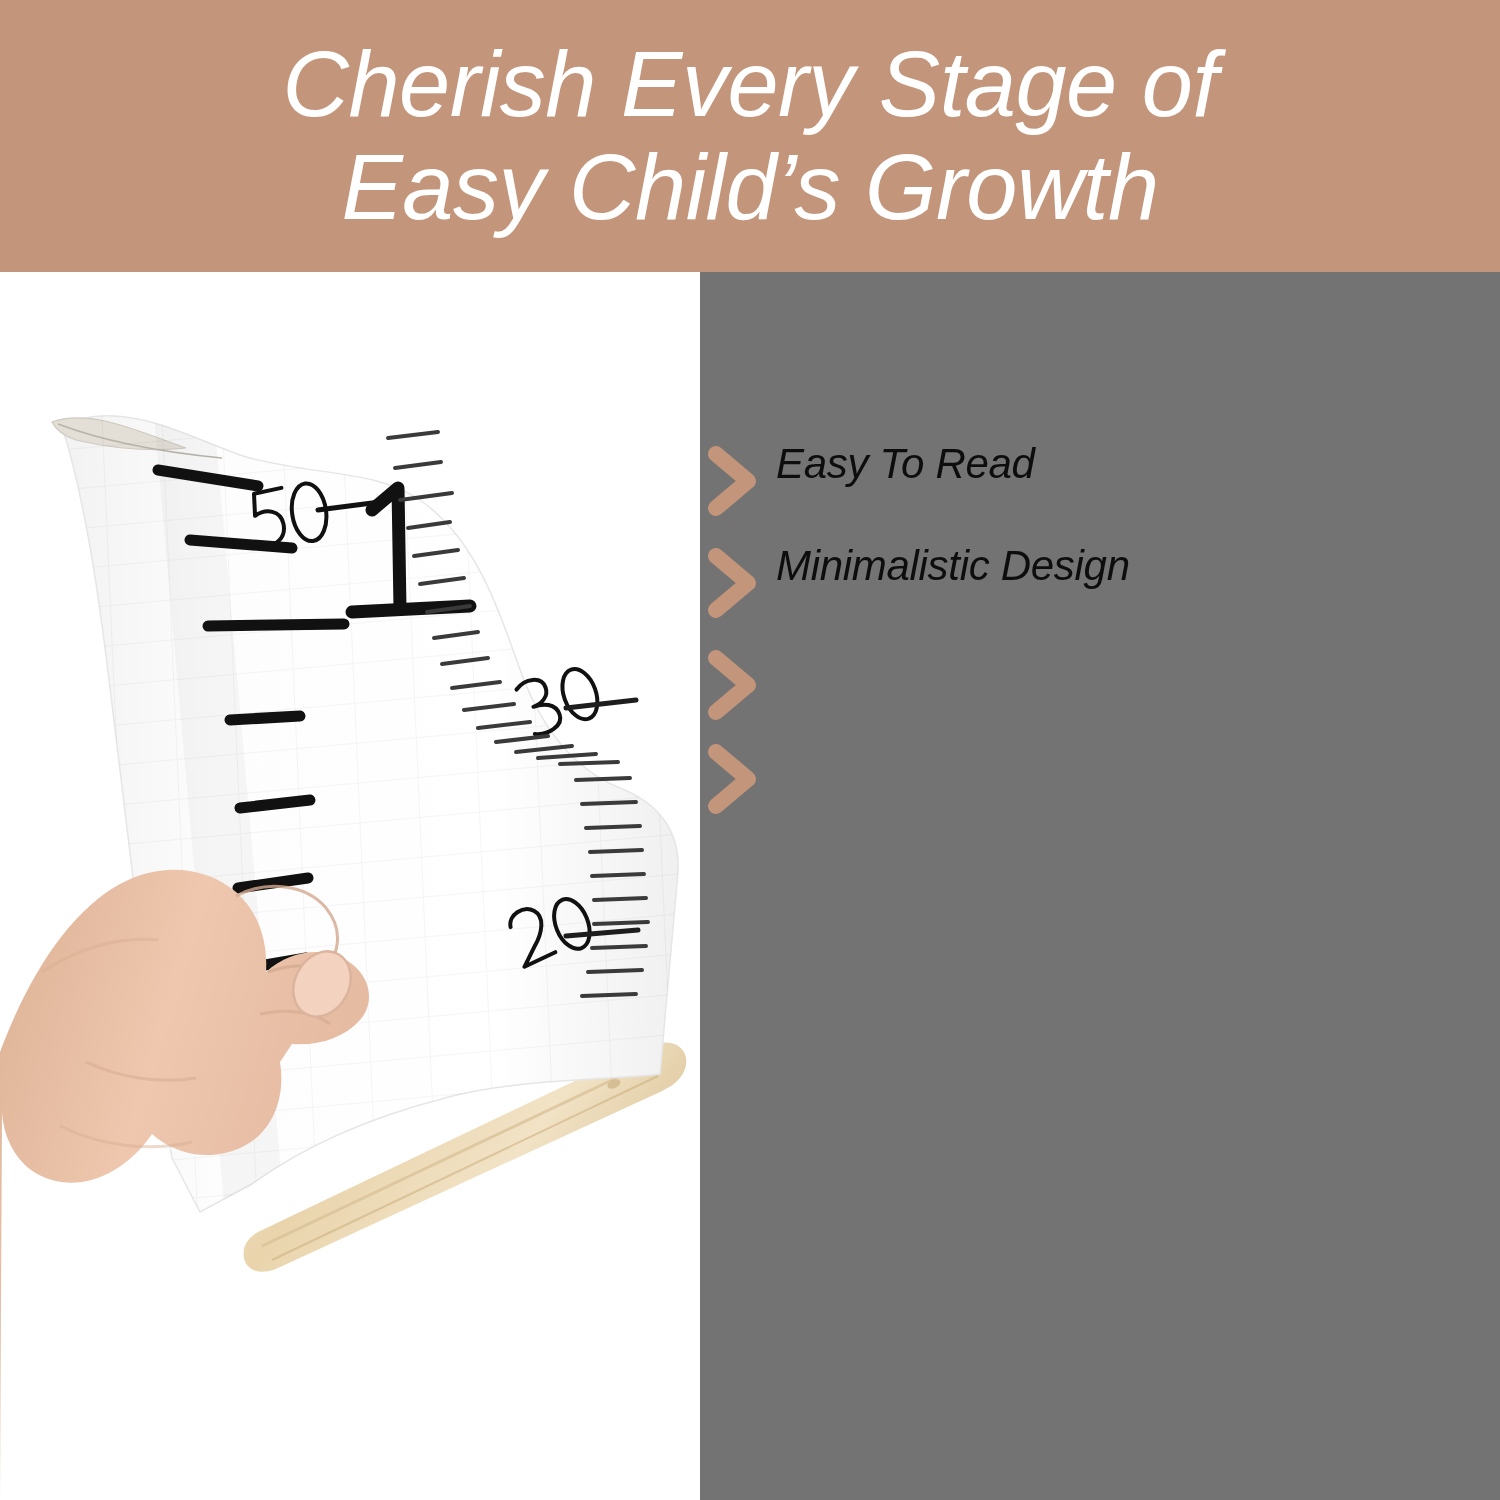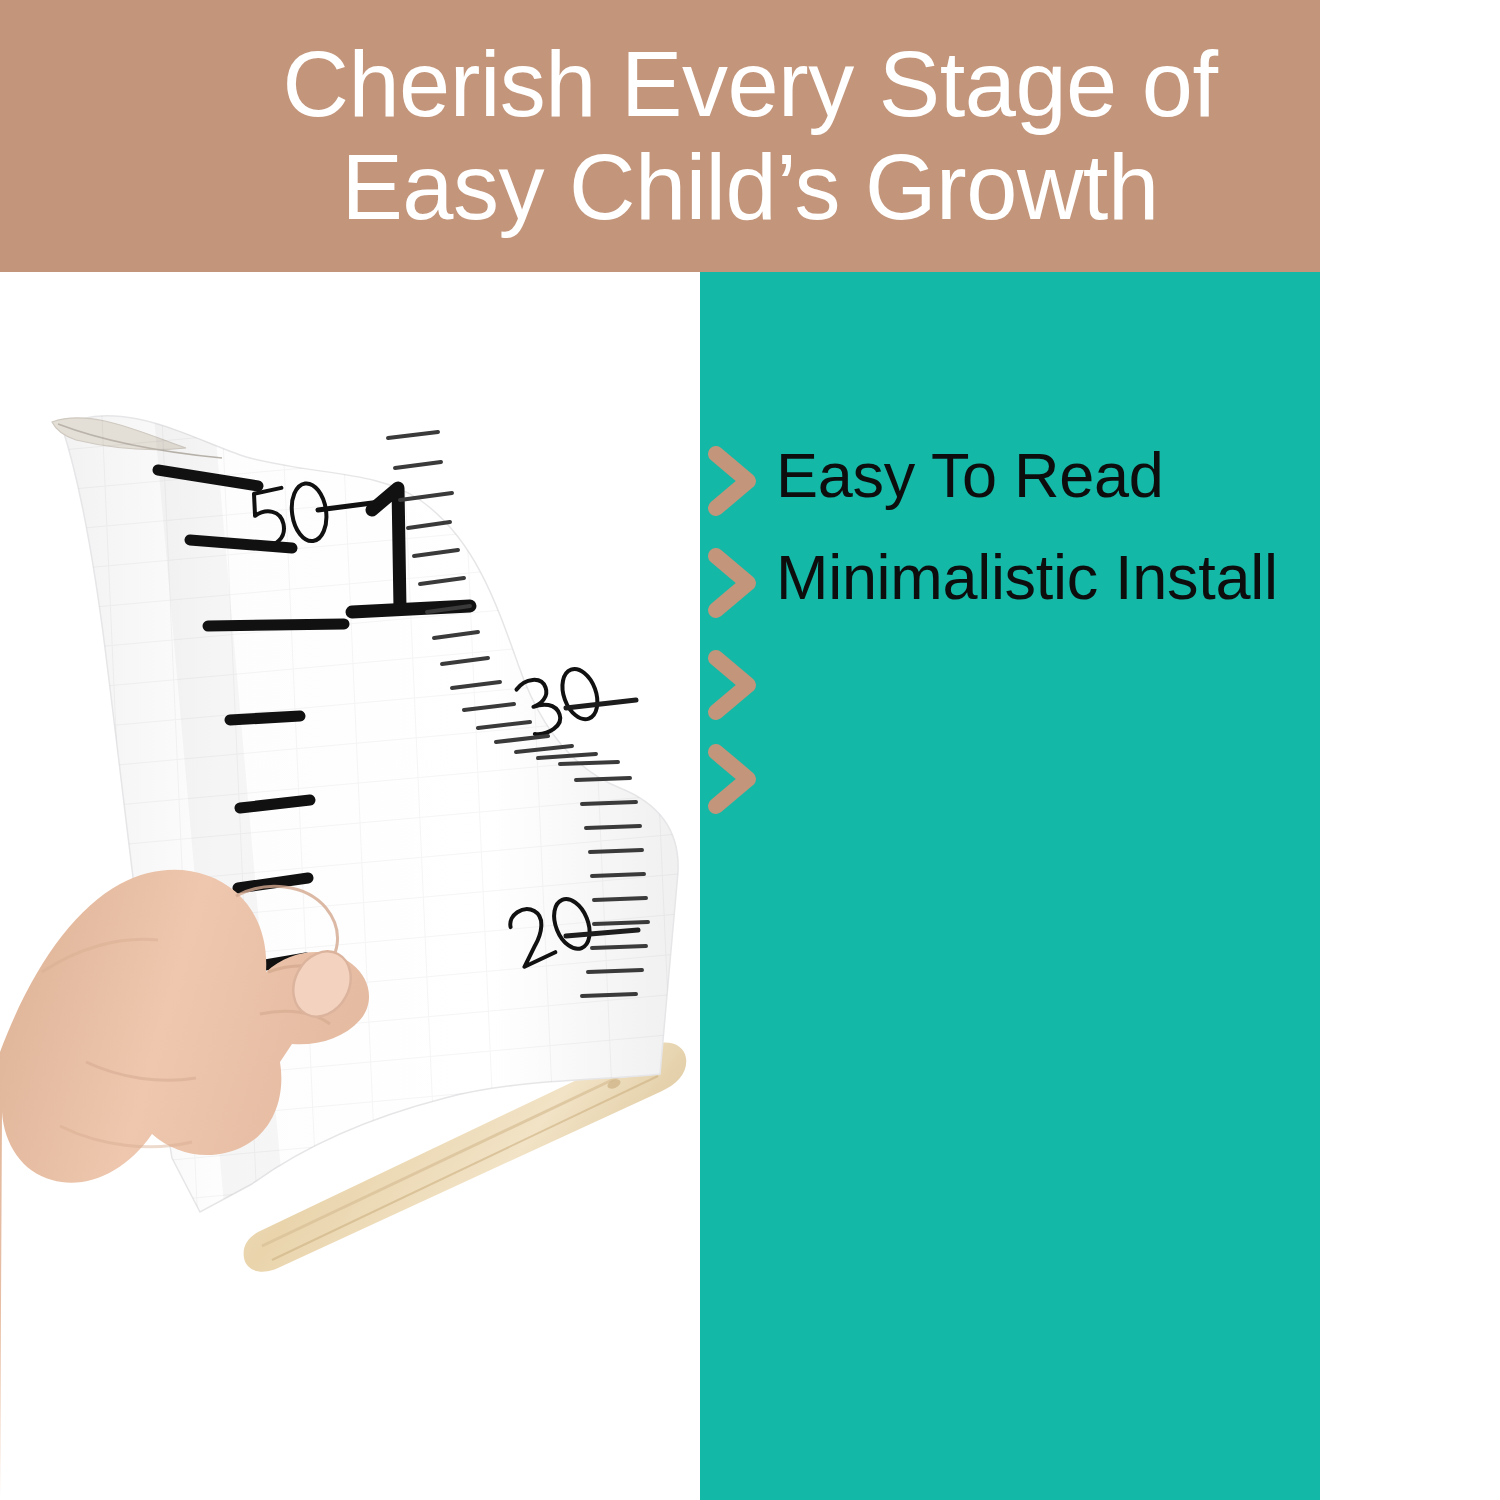--- a/index.html
+++ b/index.html
@@ -2,25 +2,26 @@
 <html><head>
 <meta charset="utf-8">
 <style>
   html, body {
     margin: 0;
     padding: 0;
     background: #ffffff;
   }
   .page {
     position: relative;
-    width: 1320px;
+    width: 1500px;
     height: 1500px;
-    background: #14b8a6;
+    background: #737373;
     overflow: hidden;
     font-family: "Liberation Sans", sans-serif;
+    font-style: italic;
   }
 
   
   .banner {
     position: absolute;
     left: 0;
     top: 0;
     width: 1500px;
     height: 272px;
     background: #c3957a;
@@ -69,21 +70,21 @@
     width: 52px;
     height: 70px;
     margin-right: 18px;
     margin-top: 6px;
   }
   .chev svg { display: block; }
   .feature-label {
     color: #0d0d0d;
     font-family: "Liberation Sans", sans-serif;
     font-weight: 400;
-    font-size: 63px;
+    font-size: 42px;
     line-height: 1.12;
     letter-spacing: -0.3px;
     max-width: 720px;
   }
 </style>
 </head>
 <body>
 
 <div class="page">
 
@@ -300,21 +301,21 @@
       <span class="feature-label">Easy To Read</span>
     </div>
 
 
     <div class="feature-row">
       <span class="chev">
         <svg width="52" height="70" viewBox="0 0 52 70">
           <path d="M 10 8 L 42 35 L 10 62" fill="none" stroke="#c3957a" stroke-width="16" stroke-linecap="round" stroke-linejoin="round"></path>
         </svg>
       </span>
-      <span class="feature-label">Minimalistic Install</span>
+      <span class="feature-label">Minimalistic Design</span>
     </div>
 
     <div class="feature-row tight">
       <span class="chev">
         <svg width="52" height="70" viewBox="0 0 52 70">
           <path d="M 10 8 L 42 35 L 10 62" fill="none" stroke="#c3957a" stroke-width="16" stroke-linecap="round" stroke-linejoin="round"></path>
         </svg>
       </span>
     </div>
 

